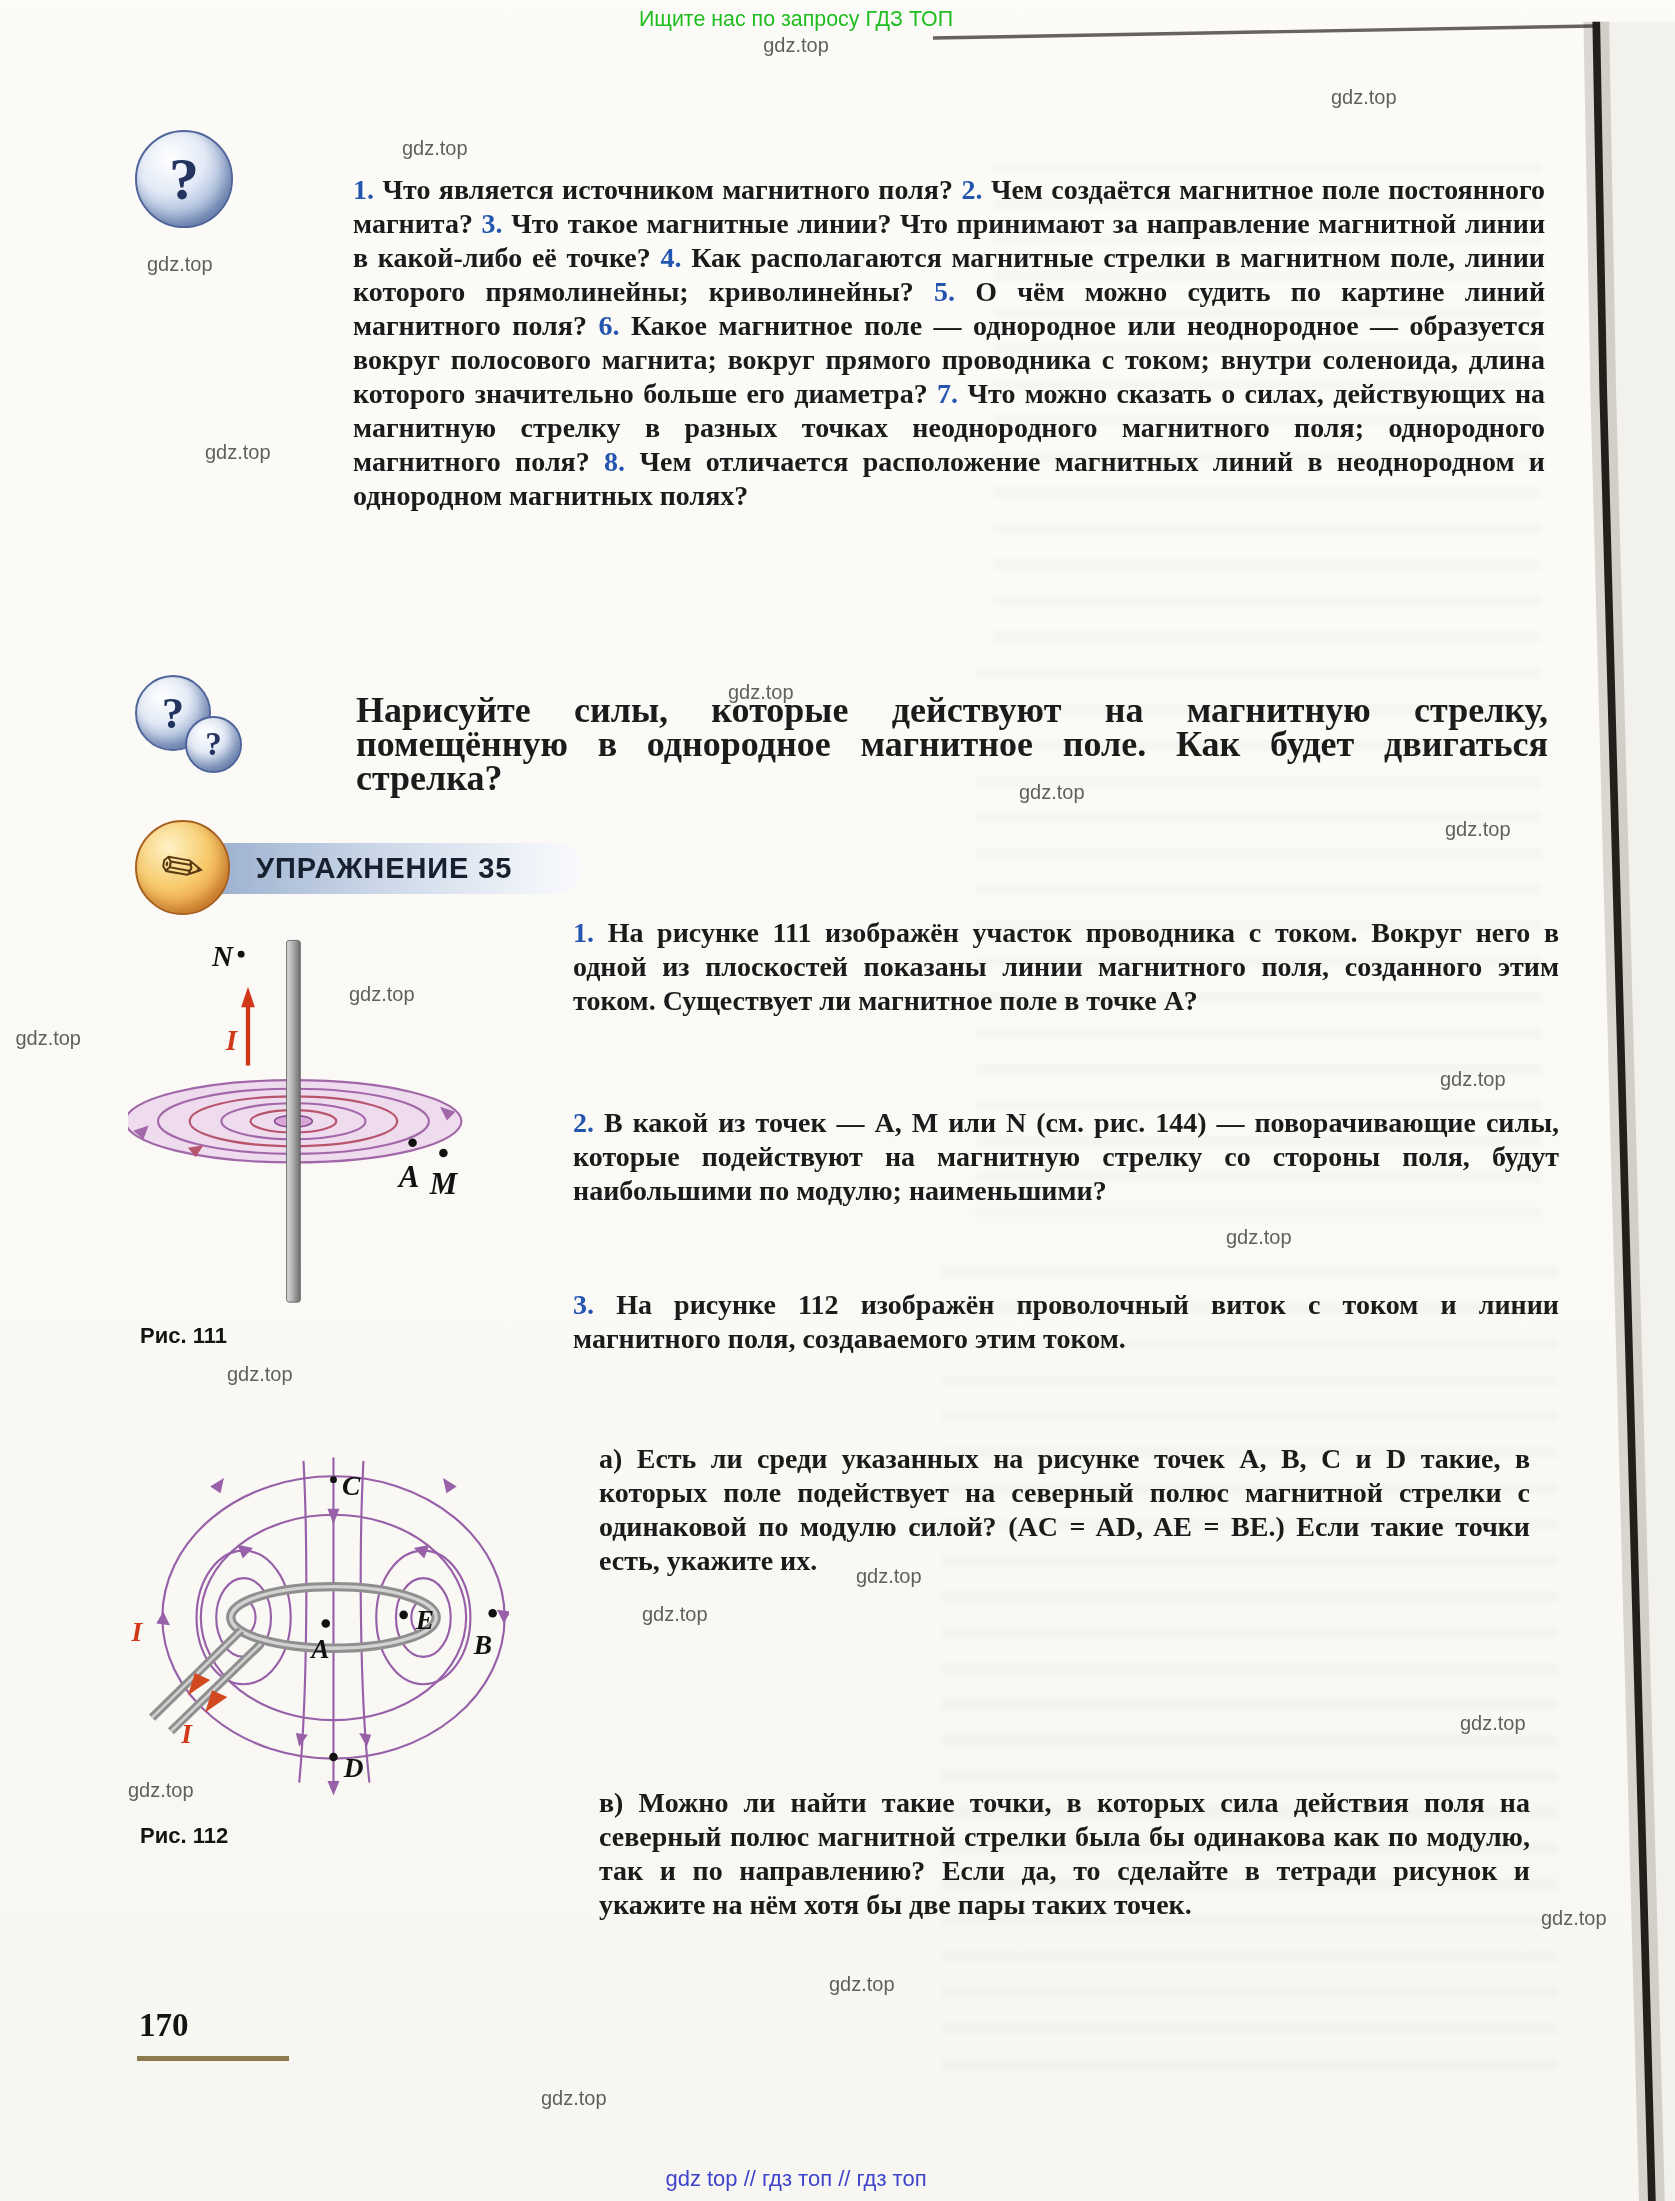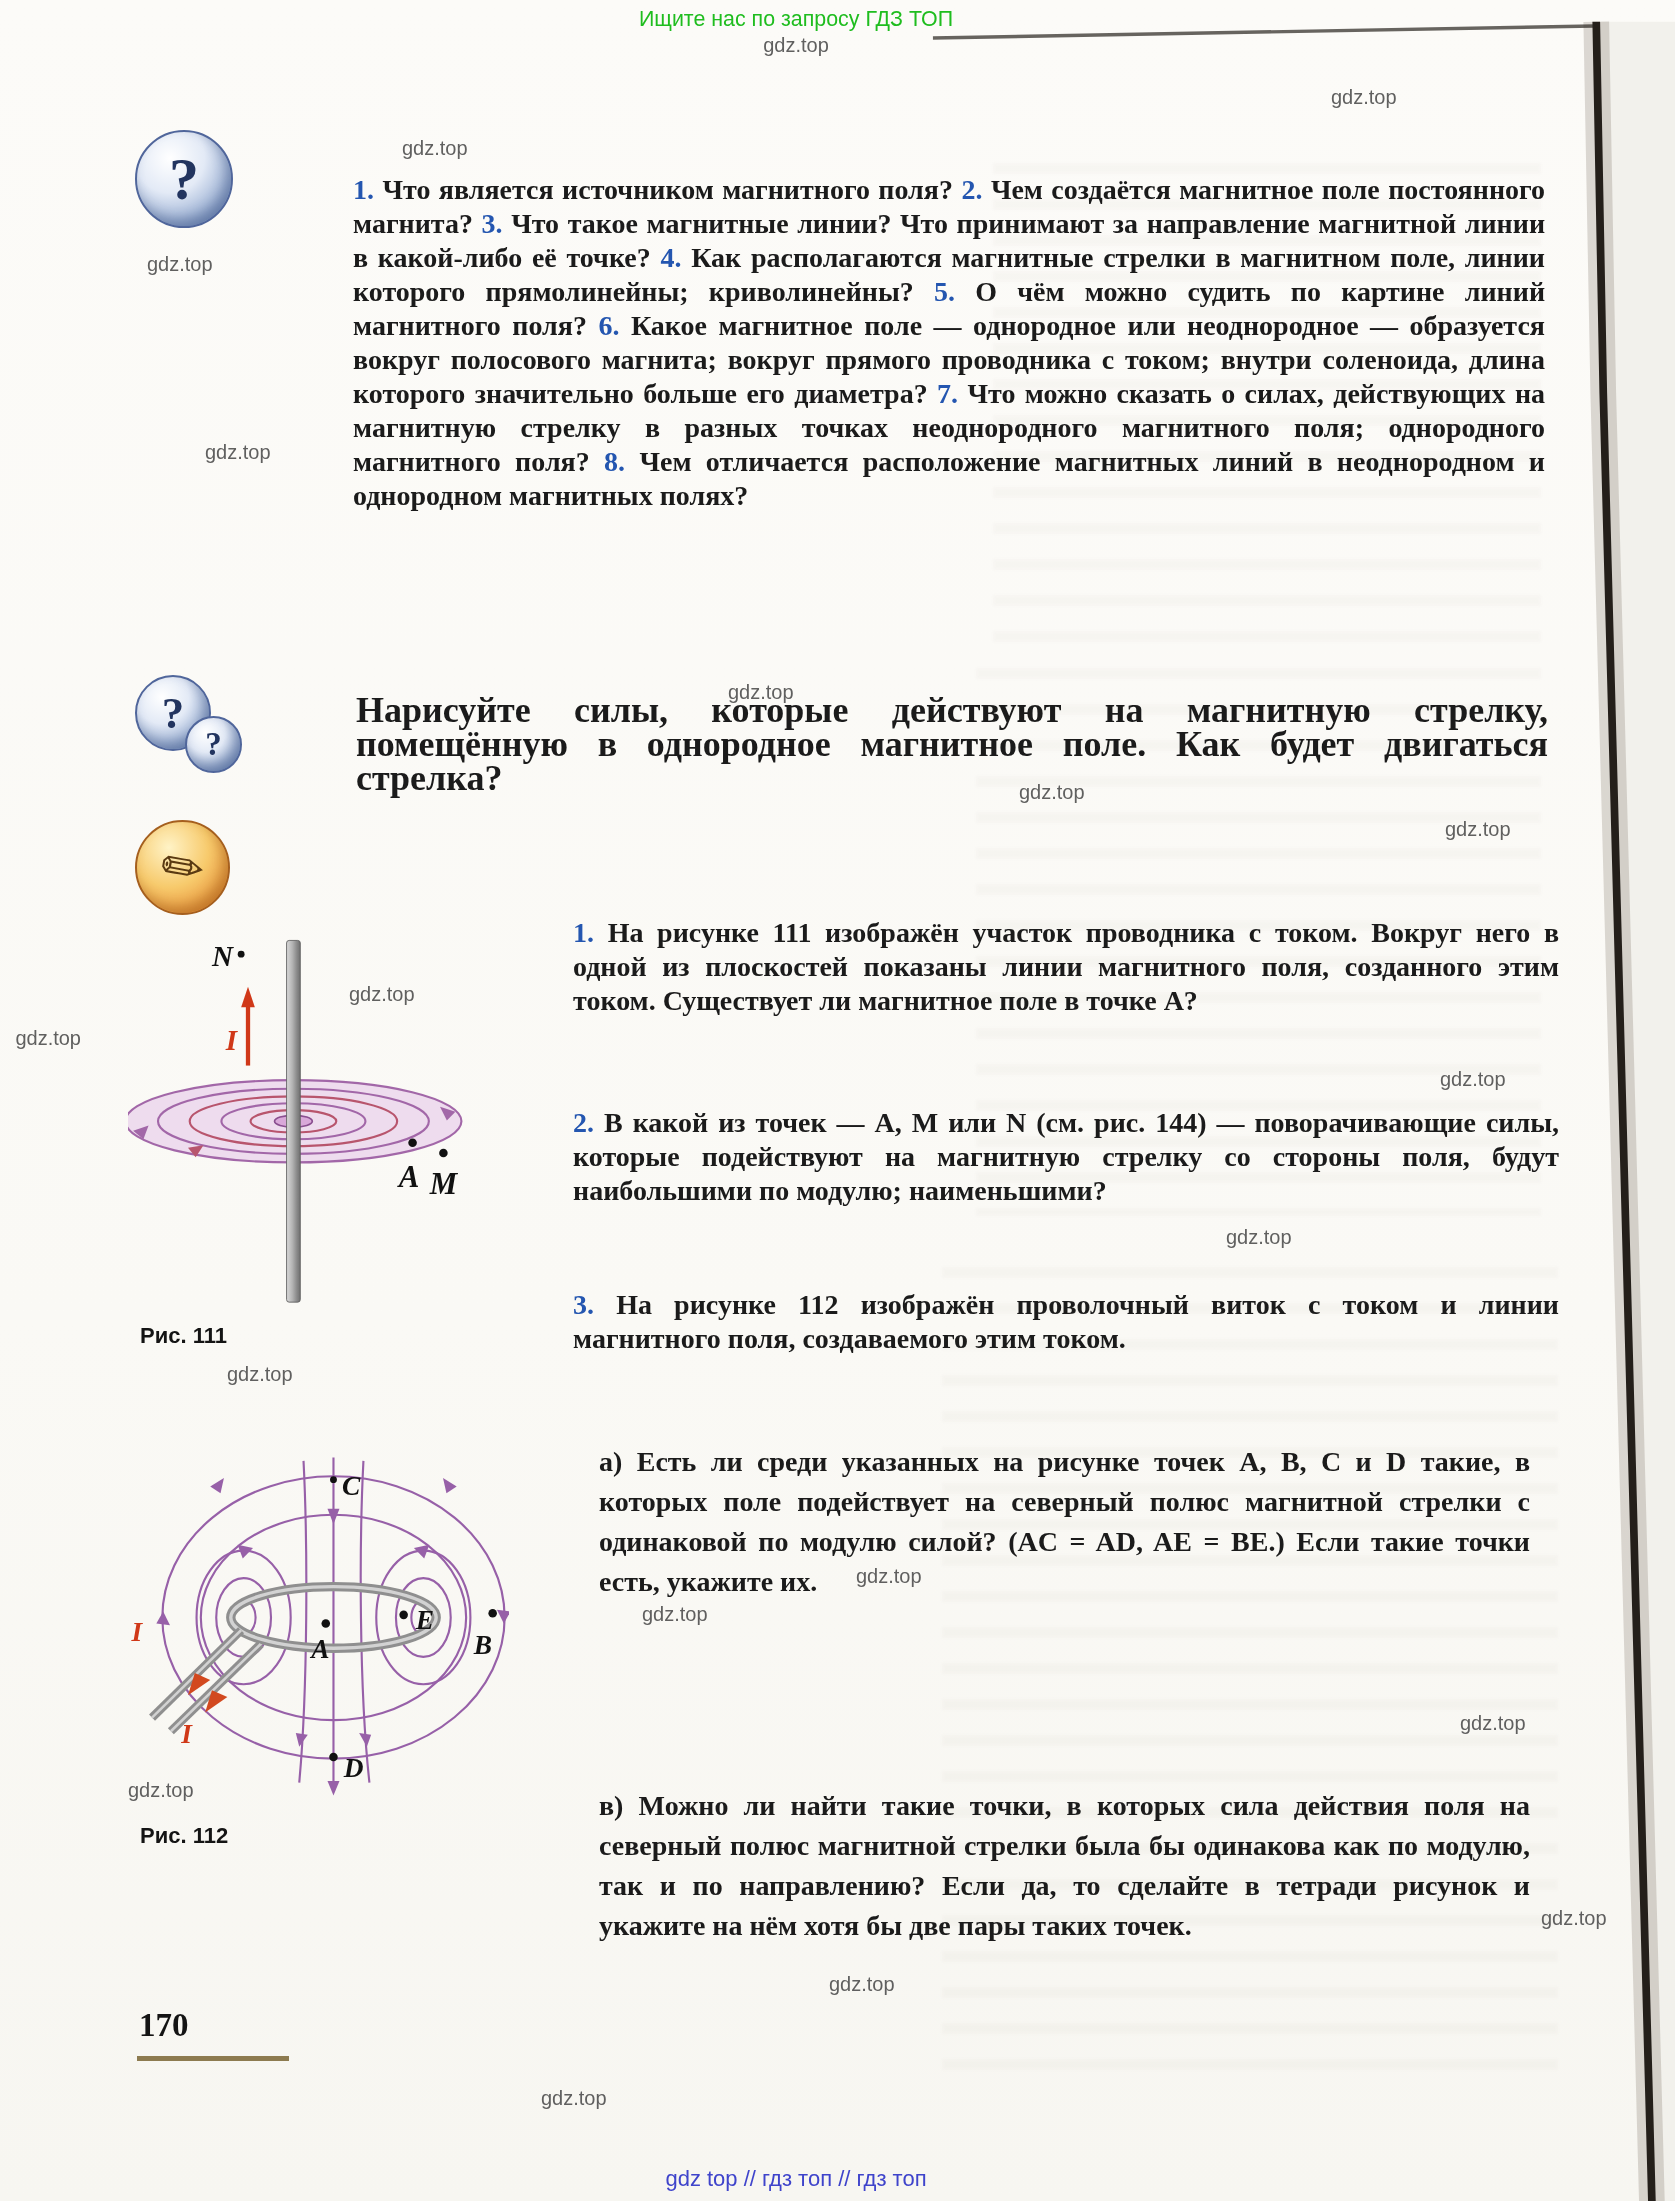--- a/index.html
+++ b/index.html
@@ -42,21 +42,21 @@
     position:absolute;left:341px;top:678px;width:1192px;margin:15px;
     font-size:36px;line-height:34px;font-weight:700;text-align:justify;
   }
   .qnum{color:#2456b0;font-weight:700;}
   .ex-item{
     position:absolute;left:544px;width:986px;
     font-size:28px;line-height:34px;font-weight:700;text-align:justify;margin-left:29px;
   }
   .sub-item{
     position:absolute;left:599px;width:931px;
-    font-size:28px;line-height:40px;font-weight:700;text-align:justify;
+    font-size:28px;line-height:34px;font-weight:700;text-align:justify;
   }
   .submark{font-weight:700;color:#1b1b1b;}
   
   .q-icon{
     position:absolute;border-radius:50%;
     background:radial-gradient(circle at 35% 28%, #ffffff 0%, #e3eaf6 38%, #92a9cf 75%, #5d7aae 100%);
     border:2.6px solid #50669b;
     display:flex;align-items:center;justify-content:center;
     box-shadow:inset -5.1px -6.8px 12px rgba(40,60,110,.35);
   }
@@ -159,20 +159,23 @@
 
   <div class="q-icon" style="left:135px;top:675px;width:72px;height:72px;">
     <span class="qm" style="font-size:45px;">?</span>
   </div>
   <div class="q-icon" style="left:185px;top:716px;width:53px;height:53px;">
     <span class="qm" style="font-size:33px;">?</span>
   </div>
 
   <p class="task-text">Нарисуйте силы, которые действуют на магнитную стрелку, помещённую в однородное магнитное поле. Как будет двигаться стрелка?</p>
 
+  <div class="ex-band">
+    <span class="ex-title">УПРАЖНЕНИЕ 35</span>
+  </div>
   <div class="pencil-icon">
     <span class="pg">✎</span>
   </div>
 
   <svg class="fig" style="left:128px;top:937px;" width="360" height="390" viewBox="0 0 420 455">
     <defs>
       <linearGradient id="rodGrad" x1="0" y1="0" x2="1" y2="0">
         <stop offset="0" stop-color="#d9d9d9"></stop>
         <stop offset="0.4" stop-color="#b6b6b6"></stop>
         <stop offset="0.75" stop-color="#8a8a8a"></stop>

